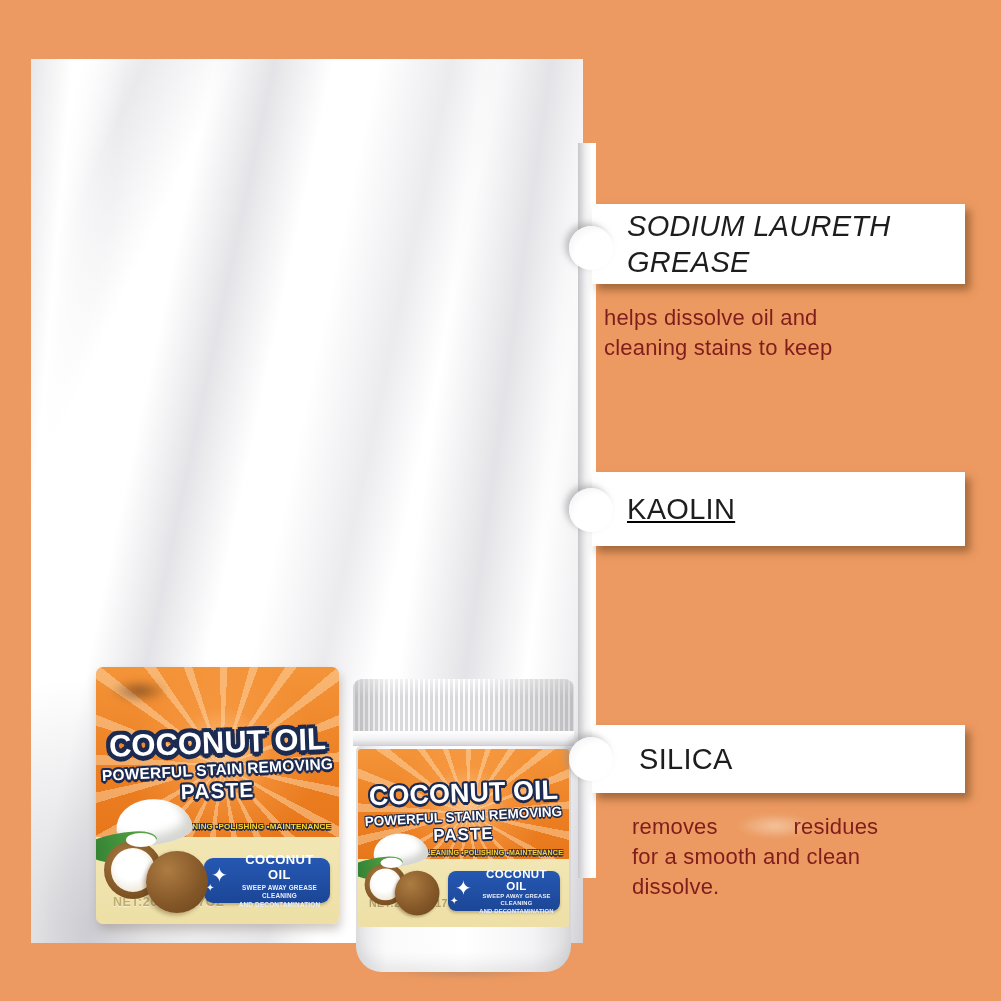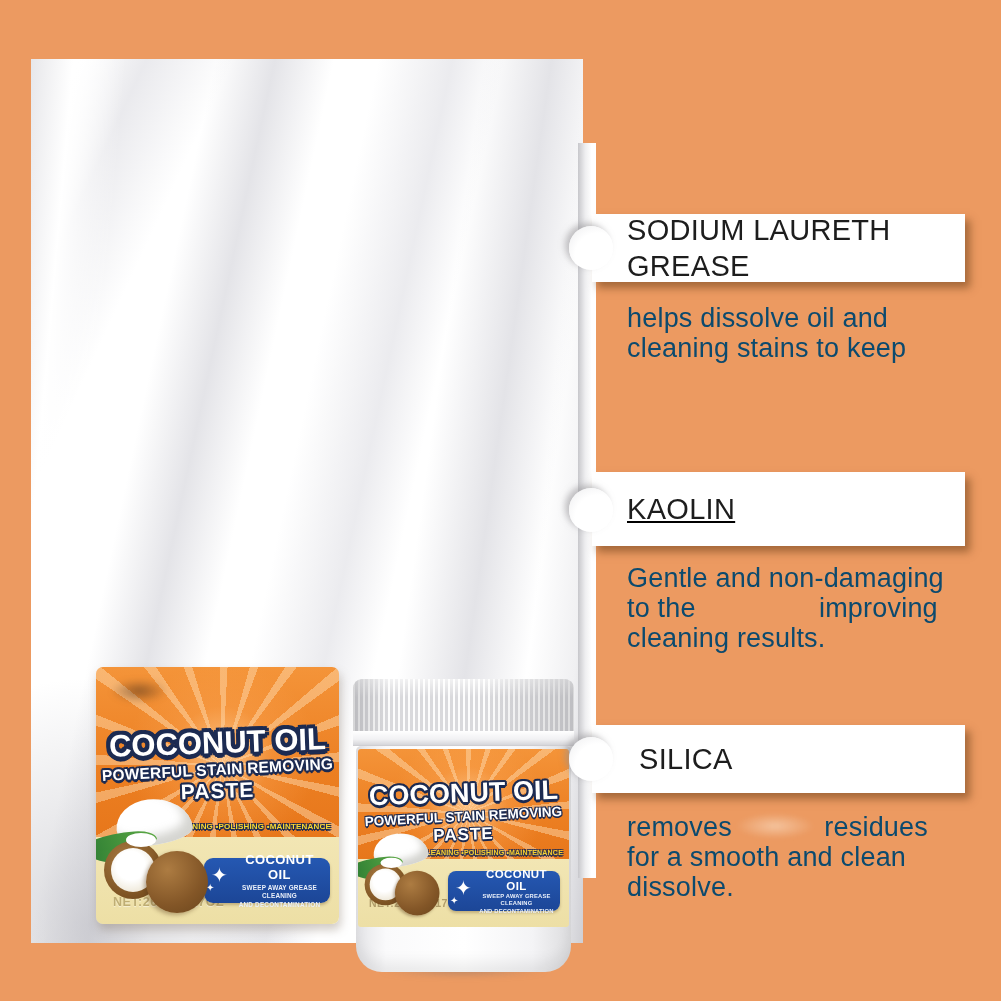--- a/index.html
+++ b/index.html
@@ -16,31 +16,31 @@
     linear-gradient(102deg,rgba(255,255,255,0) 25%,rgba(201,201,209,.5) 33%,rgba(255,255,255,0) 41%,rgba(255,255,255,0) 47%,rgba(208,208,216,.42) 57%,rgba(255,255,255,0) 64%),
     linear-gradient(98deg,rgba(255,255,255,0) 67%,rgba(194,194,203,.45) 77%,rgba(255,255,255,0) 86%),
     linear-gradient(115deg,rgba(255,255,255,0) 5%,rgba(213,213,220,.5) 12%,rgba(255,255,255,0) 21%),
     #ffffff;}
 
   
   #strip{left:578px;top:143px;width:18px;height:735px;
     background:linear-gradient(90deg,#c7c7cb 0,#eeeef0 40%,#ffffff 75%);}
   .card{left:592px;width:373px;background:#fff;box-shadow:5px 6px 8px rgba(95,55,20,.5);
         display:flex;flex-direction:column;justify-content:center;}
-  #card1{top:214px;height:68px;}
+  #card1{top:204px;height:80px;font-style:italic;}
   #card2{top:472px;height:74px;text-decoration:underline;}
   #card3{top:725px;height:68px;}
   .card-title{font-size:29px;color:#1d1d1d;line-height:36px;padding-left:35px;letter-spacing:.3px;}
   #card3 .card-title{padding-left:47px;}
   .dot{width:44px;height:44px;border-radius:50%;left:569px;
        background:radial-gradient(circle at 66% 68%, #ffffff 55%, #f5f5f6 78%, #e2e2e5 100%);
        box-shadow:-4px -3px 6px rgba(148,146,150,.55);}
   #dot1{top:226px;} #dot2{top:488px;} #dot3{top:737px;}
-  .ing-body{left:627px;width:335px;font-size:27px;line-height:30px;color:#0c4a6e;letter-spacing:.2px;}
-  #body1{top:303px;} #body2{top:563px;} #body3{top:812px;}
+  .ing-body{left:604px;width:335px;font-size:22px;line-height:30px;color:#7f1d1d;letter-spacing:.2px;}
+  #body1{top:303px;} #body2{top:563px;} #body3{top:812px;margin-left:28px;}
   #smudge3{left:735px;top:813px;width:80px;height:26px;border-radius:50%;
     background:radial-gradient(ellipse at center, rgba(255,246,232,.45), rgba(255,246,232,0) 70%);
     filter:blur(2px);}
 
   
   .burst{background:
     repeating-conic-gradient(from -8deg at 52% 58%, rgba(255,238,210,0) 0deg 6.5deg, rgba(255,224,183,.45) 6.5deg 11deg, rgba(255,238,210,0) 11deg 17deg),
     radial-gradient(circle at 52% 52%, rgba(255,206,150,.85) 0%, rgba(255,172,92,.3) 32%, rgba(0,0,0,0) 62%),
     linear-gradient(180deg,#F49439 0%,#EC7F22 60%,#E7771B 100%);}
   .bubble{font-weight:bold;color:#ffffff;text-align:center;left:0;right:0;}
@@ -218,25 +218,20 @@
   <div id="body1" class="abs ing-body">
     <div>helps dissolve oil and</div>
     <div>cleaning stains to keep</div>
   </div>
 
   <div id="card2" class="abs card">
     <div class="card-title">
       <div>KAOLIN</div>
     </div>
   </div>
-  <div id="body2" class="abs ing-body">
-    <div>Gentle and non-damaging</div>
-    <div>to the&nbsp;&nbsp;&nbsp;&nbsp;&nbsp;&nbsp;&nbsp;&nbsp;&nbsp;&nbsp;&nbsp;&nbsp;&nbsp;&nbsp;&nbsp;&nbsp;improving</div>
-    <div>cleaning results.</div>
-  </div>
 
   <div id="card3" class="abs card">
     <div class="card-title">
       <div>SILICA</div>
     </div>
   </div>
   <div id="smudge3" class="abs"></div>
   <div id="body3" class="abs ing-body">
     <div>removes&nbsp;&nbsp;&nbsp;&nbsp;&nbsp;&nbsp;&nbsp;&nbsp;&nbsp;&nbsp;&nbsp;&nbsp;residues</div>
     <div>for a smooth and clean</div>

